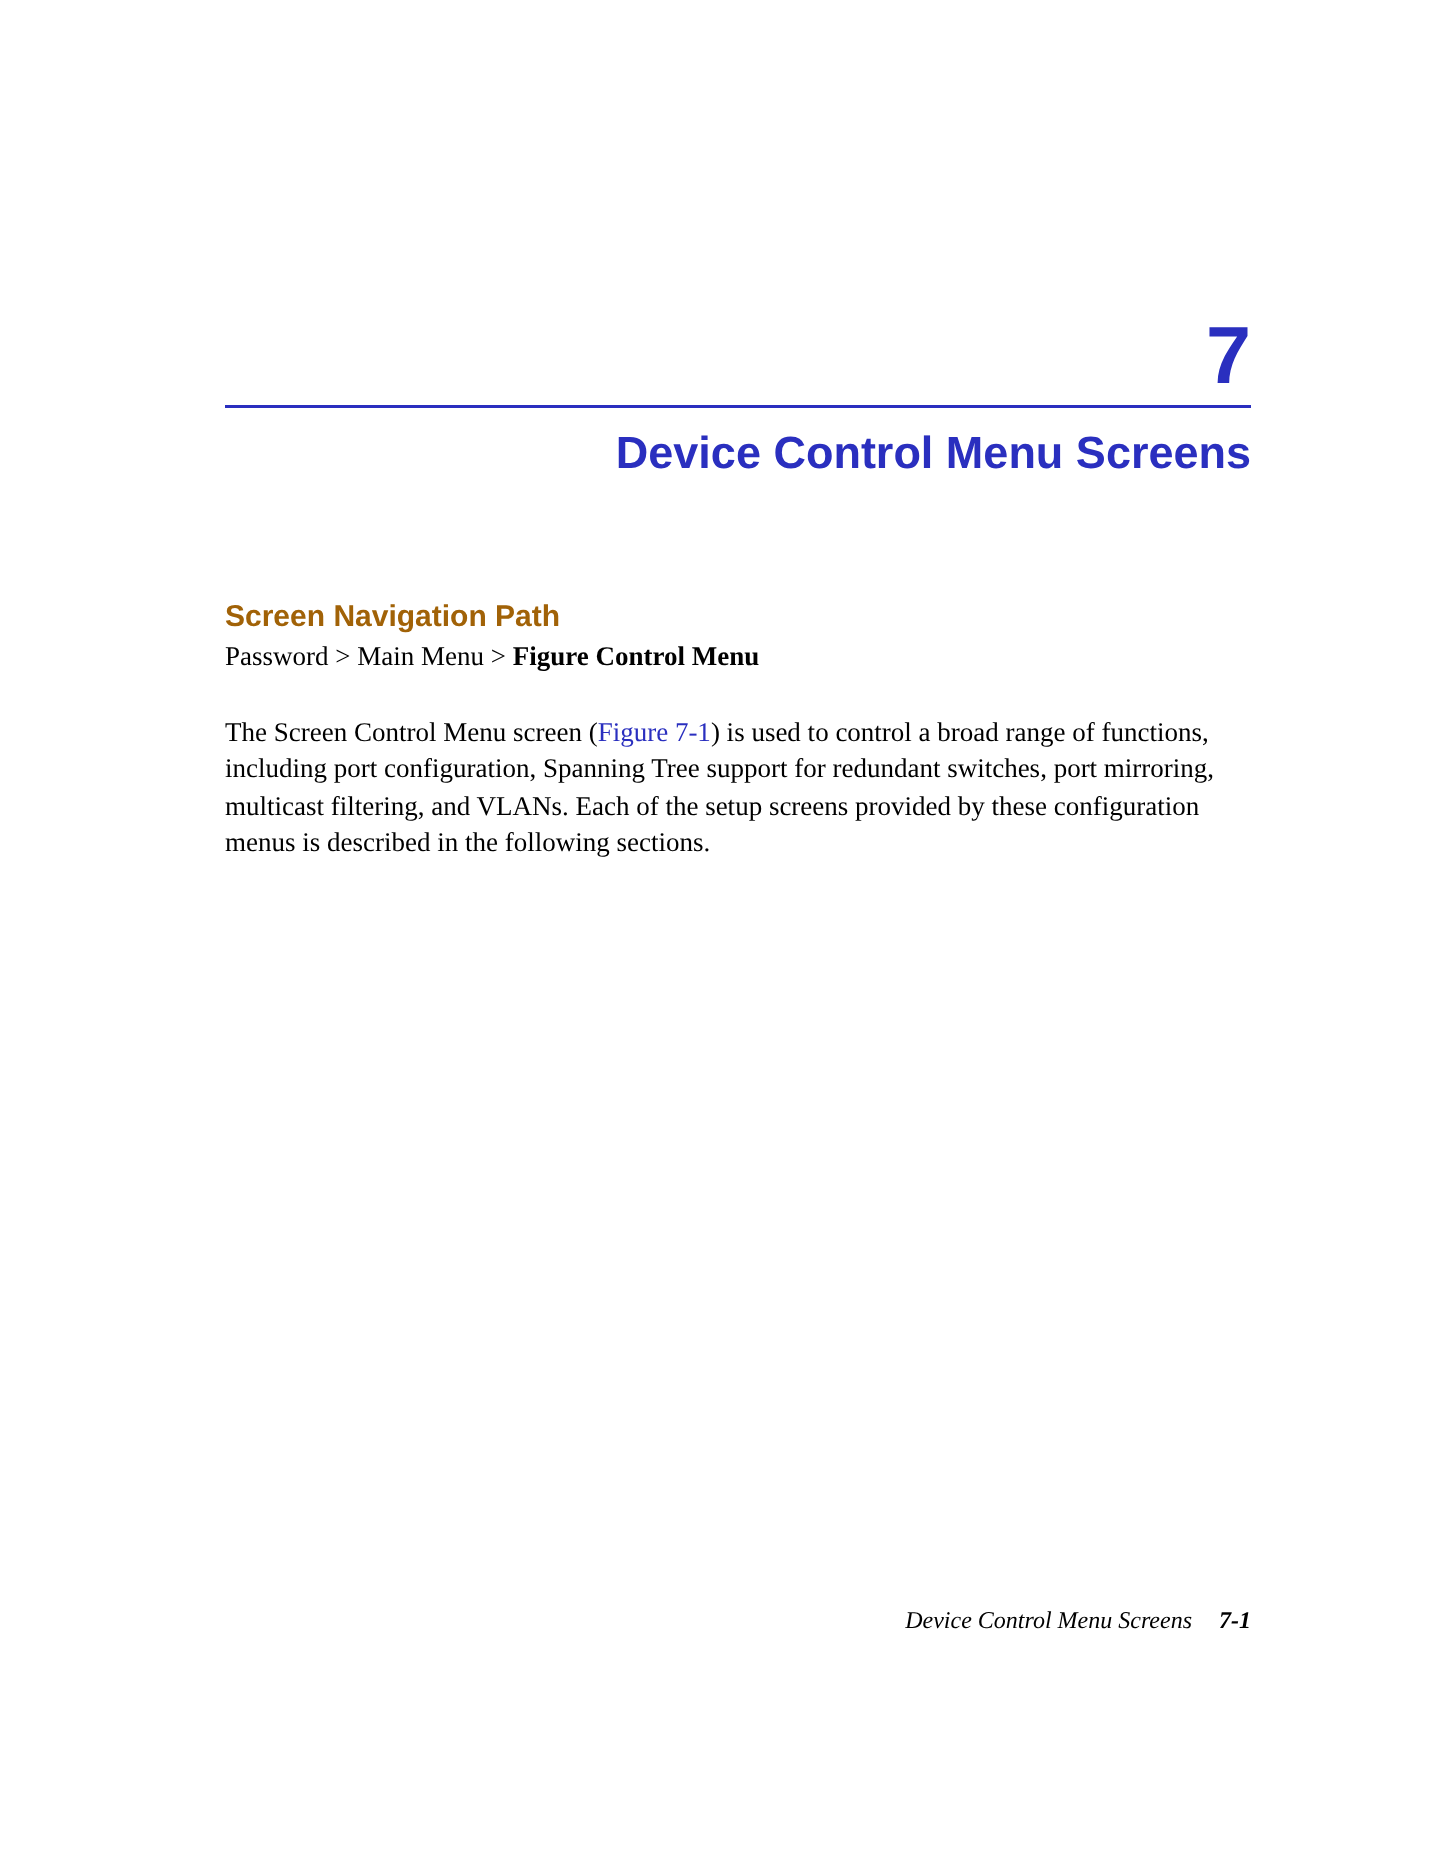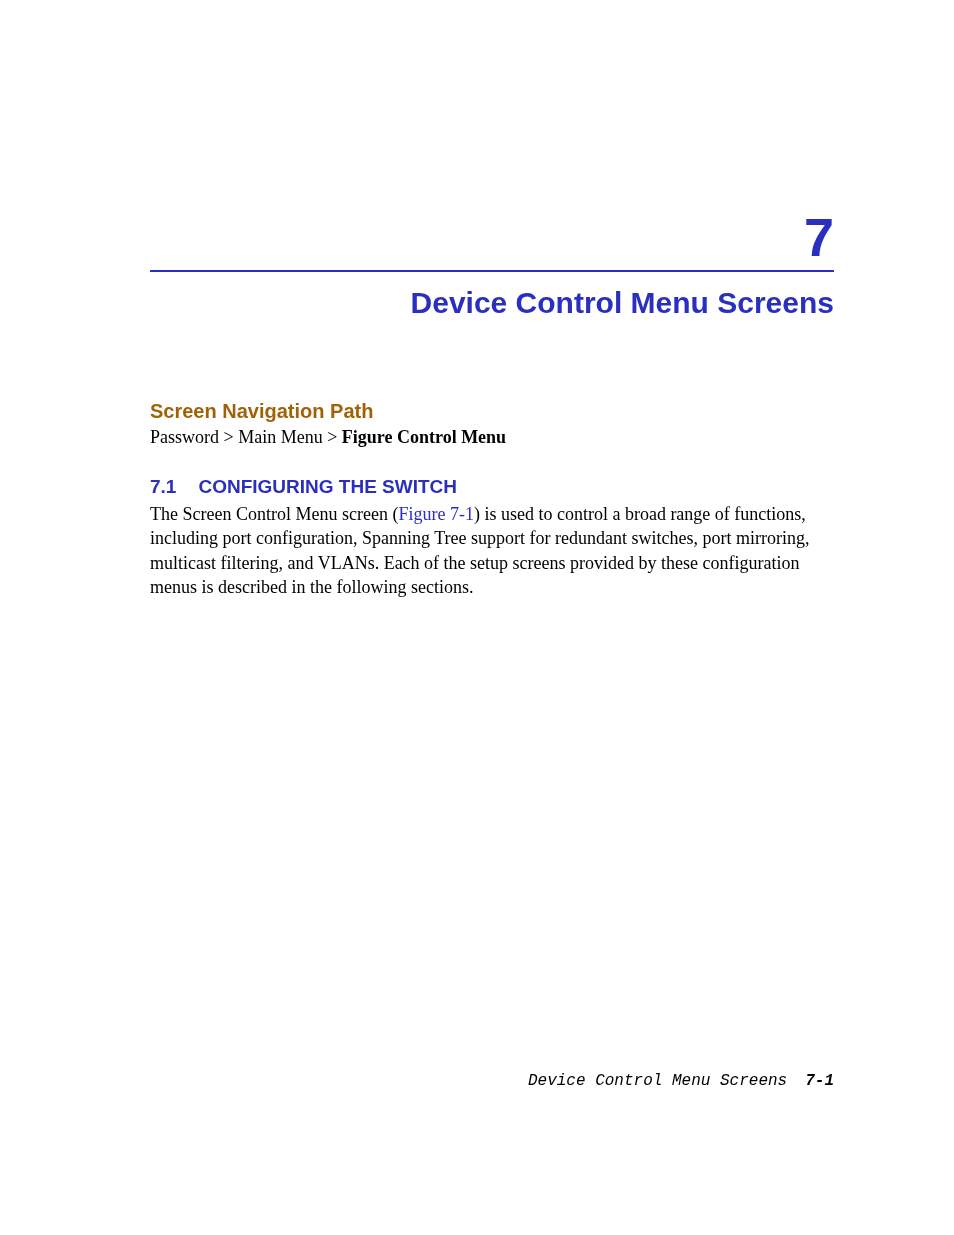--- a/index.html
+++ b/index.html
@@ -70,44 +70,41 @@
   .section-body {
     font-size: 18px;
     line-height: 1.35;
     margin: 0;
   }
   .fig-ref { color: #2a2fbf; text-align: center; }
   .footer {
     position: absolute;
     bottom: 145px;
     right: 120px;
-    font-family: Liberation Mono, monospace;
+    font-family: Liberation Serif, serif;
     font-size: 16px;
   }
   .footer .title { font-style: italic; margin-right: 18px; }
   .footer .page { all: unset; font-weight: 700; font-style: italic; }
 </style>
 </head>
 <body>
 
 <div class="page">
 
   <div class="chapter-number">7</div>
   <hr class="rule">
   <div class="chapter-title">Device Control Menu Screens</div>
 
 
   <div class="nav-heading">Screen Navigation Path</div>
   <p class="nav-path">
     <span>Password &gt; Main Menu &gt; </span><span class="bold">Figure Control Menu</span>
   </p>
 
-  <div class="section-heading">
-    <span class="num">7.1</span><span>CONFIGURING THE SWITCH</span>
-  </div>
   <p class="section-body">
     <span>The Screen Control Menu screen (</span><span class="fig-ref">Figure 7-1</span><span>) is used to control a broad range of functions, including port configuration, Spanning Tree support for redundant switches, port mirroring, multicast filtering, and VLANs. Each of the setup screens provided by these configuration menus is described in the following sections.</span>
   </p>
 
   <div class="footer">
     <span class="title">Device Control Menu Screens</span><span class="page">7-1</span>
   </div>
 
 </div>
 

